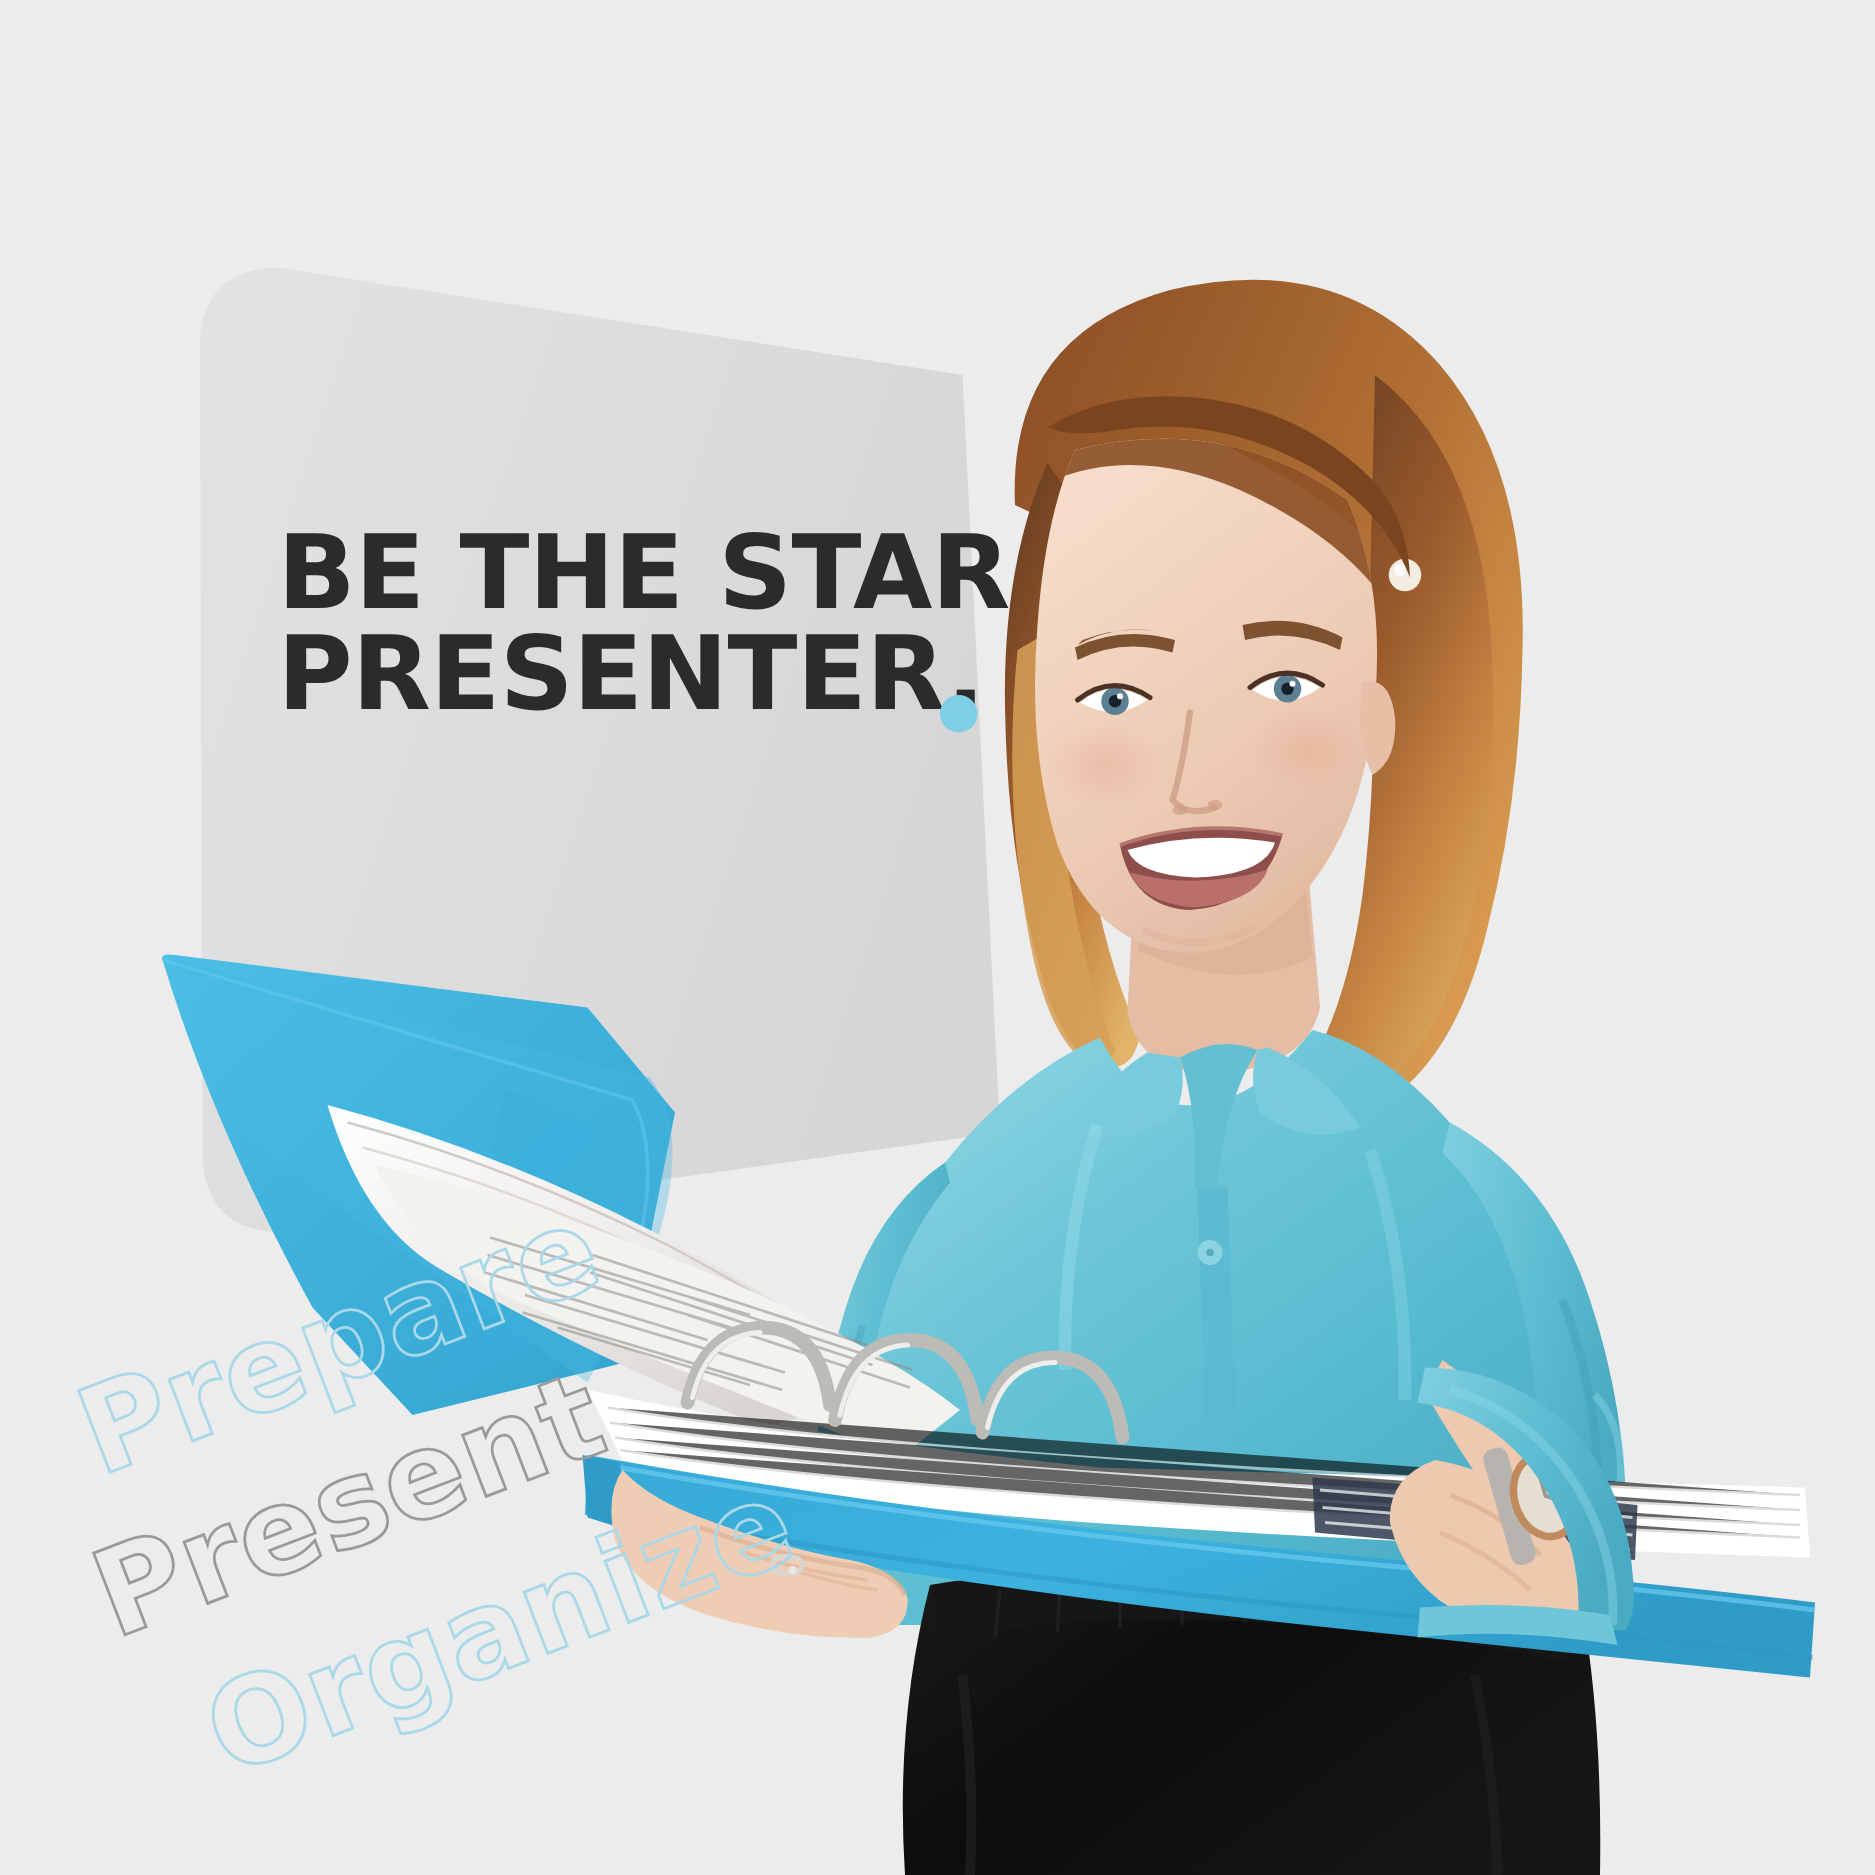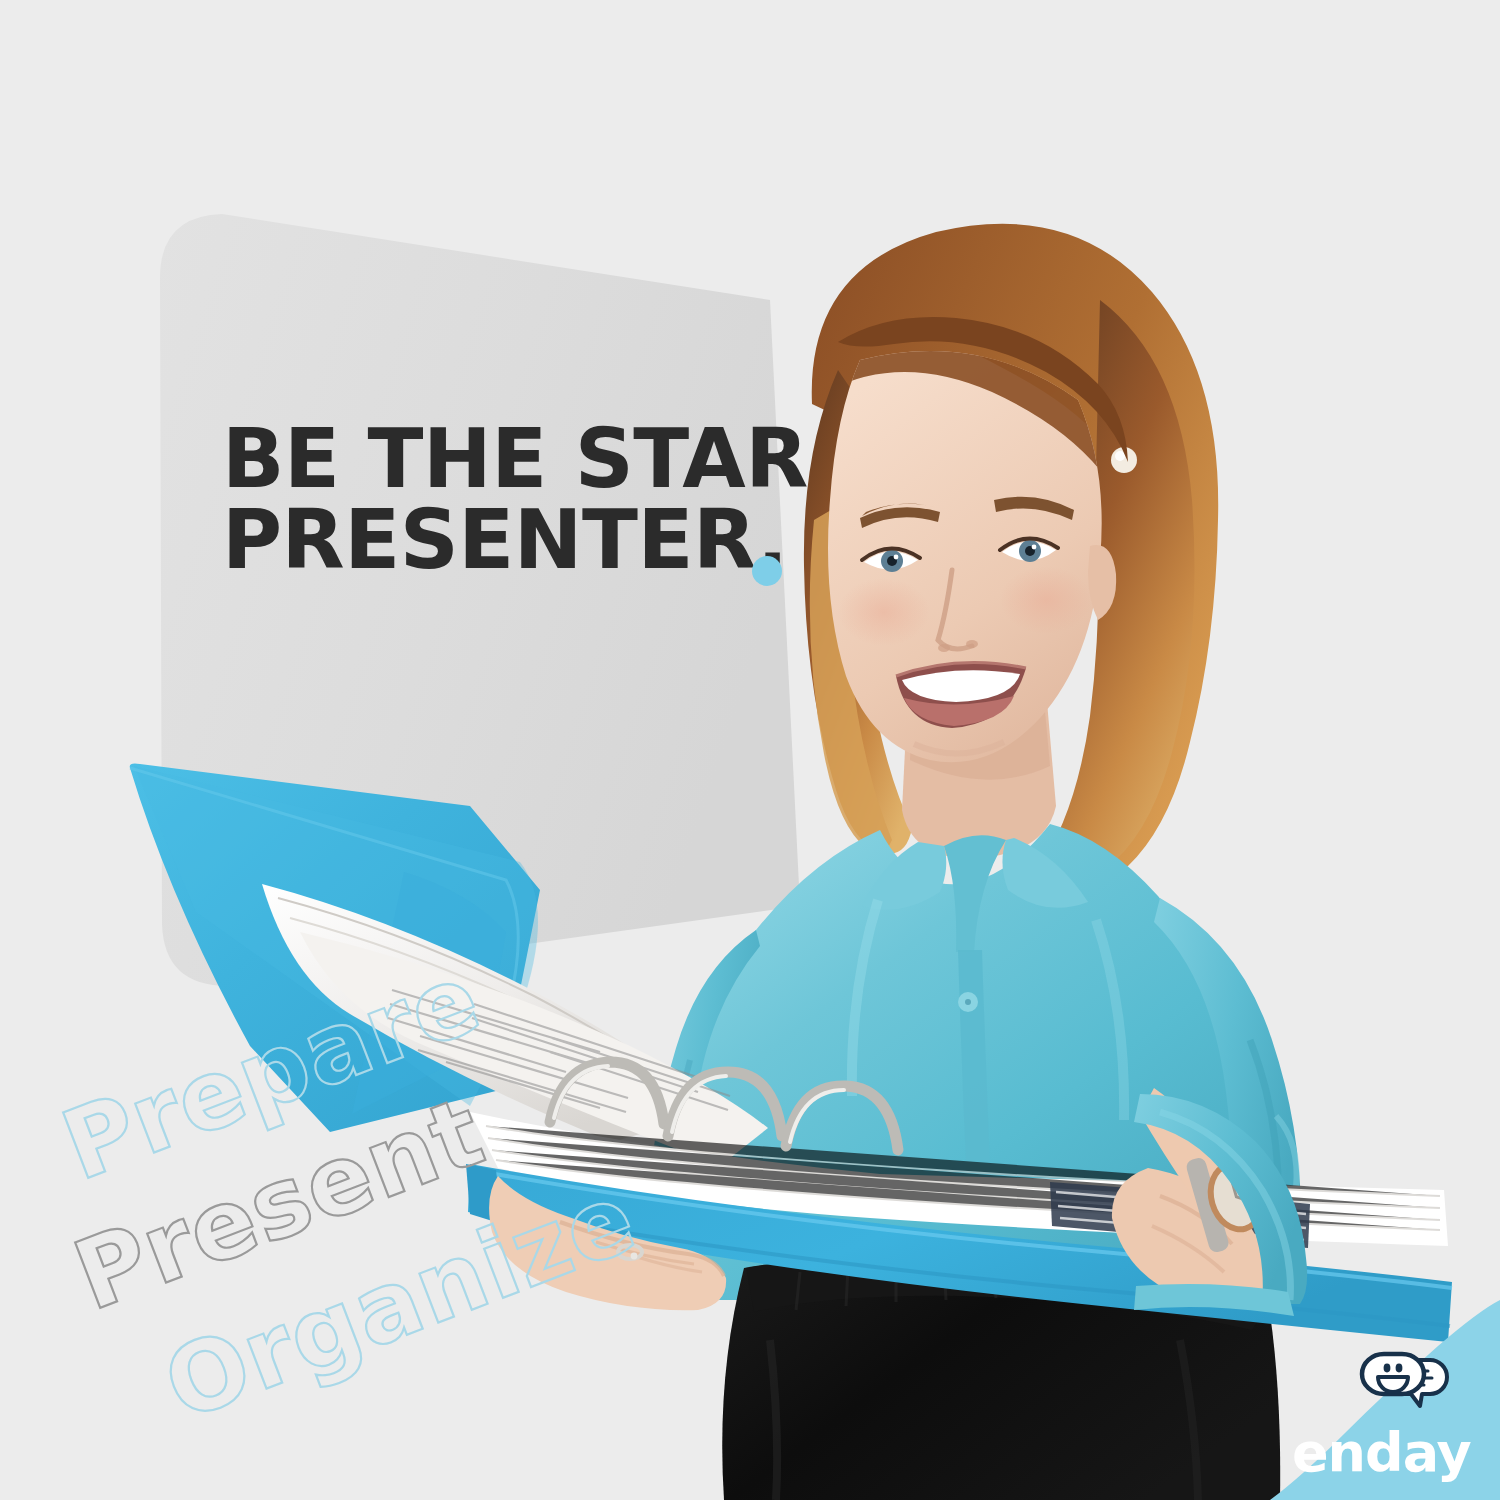--- a/index.html
+++ b/index.html
@@ -350,36 +350,14 @@
   </svg>
 
   <div class="headline">BE THE STAR
 PRESENTER.</div>
   <div class="headline-dot"></div>
 
   <div class="outword ow-prepare">Prepare</div>
   <div class="outword ow-present">Present</div>
   <div class="outword ow-organize">Organize</div>
 
-  <div class="logo-badge">
-    <svg viewBox="0 0 230 200" width="230" height="200">
-      <path d="M230 0 Q210 10 168 46 Q116 92 74 134 Q30 178 0 200 L230 200 Z" fill="#8cd3e8"></path>
-    </svg>
-
-    <svg class="logo-mark" viewBox="0 0 92 74">
-
-      <path d="M46 12 H72 a17 17 0 0 1 0 34 H64 l-2 12 -9 -12 H46 a17 17 0 0 1 0 -34 Z" fill="#ffffff" stroke="#18314a" stroke-width="4" stroke-linejoin="round"></path>
-      <g stroke="#18314a" stroke-width="3" stroke-linecap="round">
-        <path d="M54 23 H70"></path>
-          <path d="M54 30 H74"></path>
-          <path d="M54 37 H66"></path>
-      </g>
-
-      <path d="M26 6 H44 a22 20 0 0 1 0 40 H26 a22 20 0 0 1 0 -40 Z" fill="#ffffff" stroke="#18314a" stroke-width="4.5" stroke-linejoin="round"></path>
-      <ellipse cx="29" cy="20" rx="3.4" ry="4.4" fill="#18314a"></ellipse>
-      <ellipse cx="41" cy="20" rx="3.4" ry="4.4" fill="#18314a"></ellipse>
-      <path d="M20 29 H50 a15 15 0 0 1 -30 0 Z" fill="#ffffff" stroke="#18314a" stroke-width="4" stroke-linejoin="round"></path>
-    </svg>
-
-    <div class="logo-word">enday</div>
-  </div>
 
 </div>
 
 </body></html>

